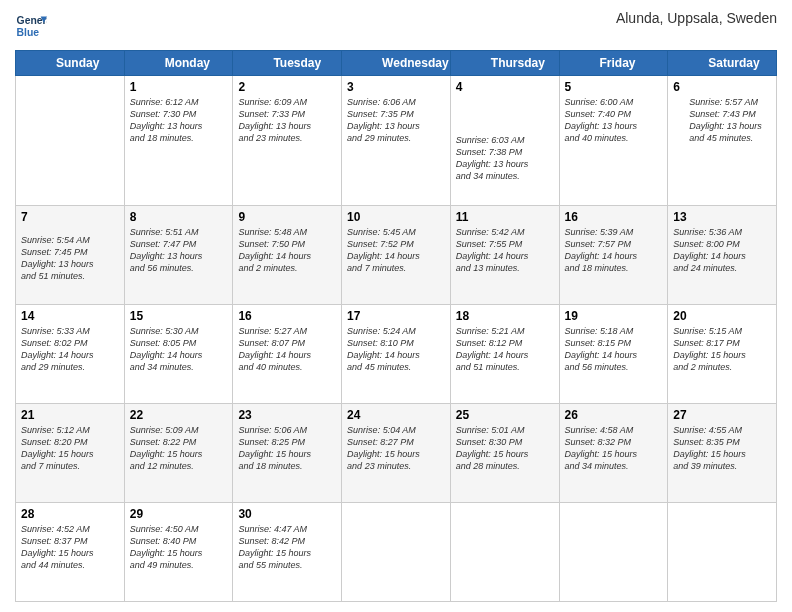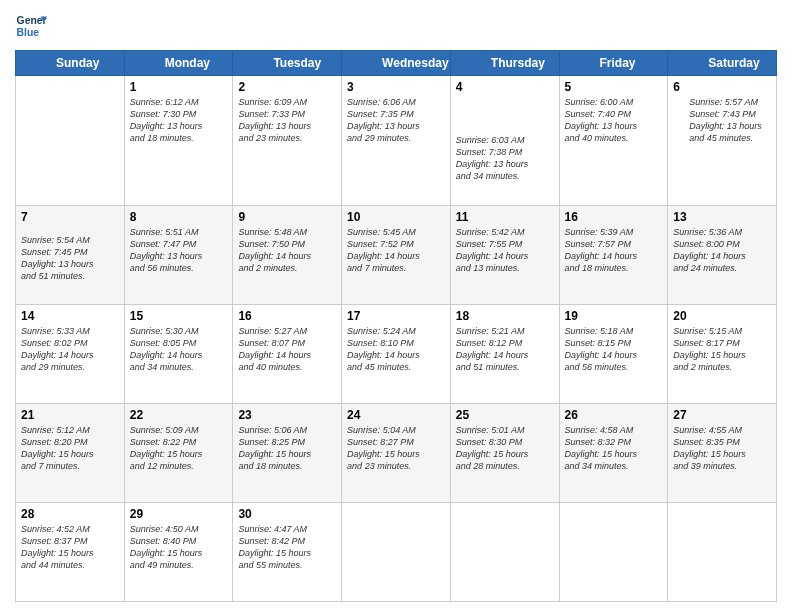--- a/index.html
+++ b/index.html
@@ -102,20 +102,21 @@
 <div class="page">
   <div class="header">
     <div class="logo">
       <svg class="logo-icon" viewBox="0 0 40 40">
         <text x="2" y="18" font-size="13" font-weight="bold" fill="#1a3a5c">General</text>
         <text x="2" y="32" font-size="13" font-weight="bold" fill="#2e6db4">Blue</text>
         <polygon points="32,8 40,8 36,16" fill="#2e6db4"></polygon>
       </svg>
     </div>
     <div class="title-block">
+      <div class="location">Alunda, Uppsala, Sweden</div>
     </div>
   </div>
 
   <table class="calendar">
     <thead>
       <tr>
       <th>Sunday</th>
           <th>Monday</th>
           <th>Tuesday</th>
           <th>Wednesday</th>

